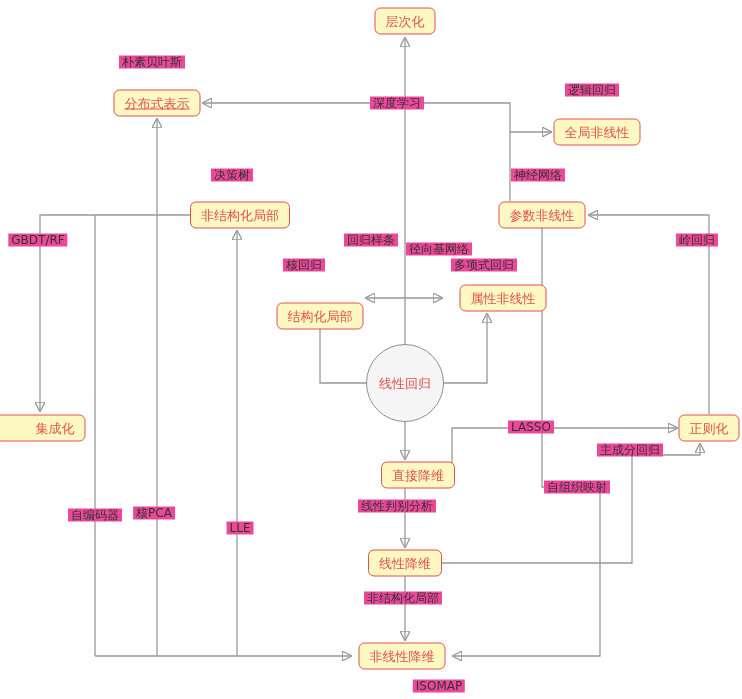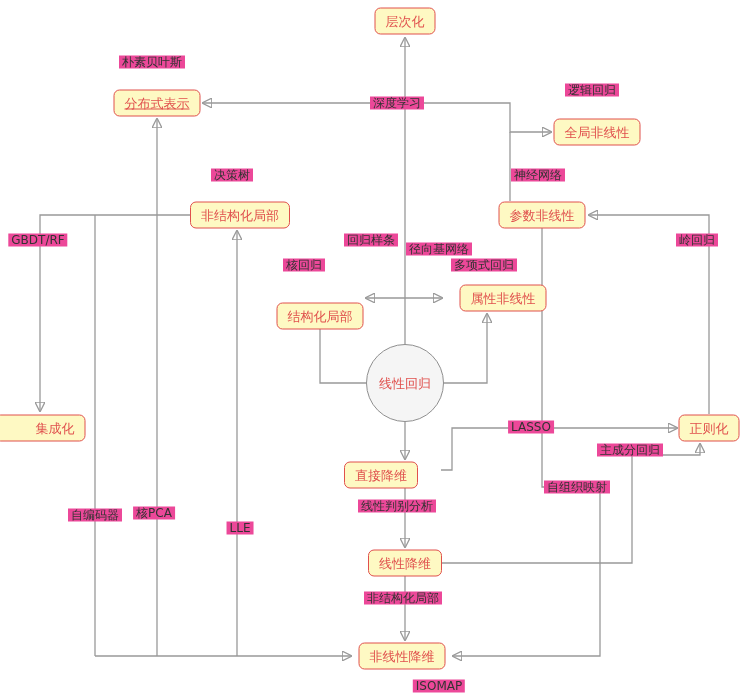--- a/index.html
+++ b/index.html
@@ -88,21 +88,21 @@
 <div class="node" style="left:405px; top:21px;">层次化</div>
 <div class="node" style="left:157px; top:103px;text-decoration:underline;">分布式表示</div>
 <div class="node" style="left:597px; top:132px;">全局非线性</div>
 <div class="node" style="left:240px; top:215px;">非结构化局部</div>
 <div class="node" style="left:542px; top:215px;">参数非线性</div>
 <div class="node" style="left:320px; top:308px;margin-top:8px;">结构化局部</div>
 <div class="node" style="left:503px; top:298px;">属性非线性</div>
 <div class="node circle" style="left:405px; top:383px;">线性回归</div>
 <div class="node" style="left:40px;  top:428px;padding-left:40px;">集成化</div>
 <div class="node" style="left:709px; top:428px;">正则化</div>
-<div class="node" style="left:381px; top:475px;">直接降维</div>
+<div class="node" style="left:418px; top:475px;">直接降维</div>
 <div class="node" style="left:405px; top:563px;">线性降维</div>
 <div class="node" style="left:402px; top:656px;">非线性降维</div>
 
 <div class="lbl" style="left:152px; top:62px;">朴素贝叶斯</div>
 <div class="lbl" style="left:397px; top:103px;">深度学习</div>
 <div class="lbl" style="left:592px; top:90px;">逻辑回归</div>
 <div class="lbl" style="left:232px; top:175px;">决策树</div>
 <div class="lbl" style="left:538px; top:175px;">神经网络</div>
 <div class="lbl" style="left:38px;  top:240px;">GBDT/RF</div>
 <div class="lbl" style="left:371px; top:240px;">回归样条</div>

